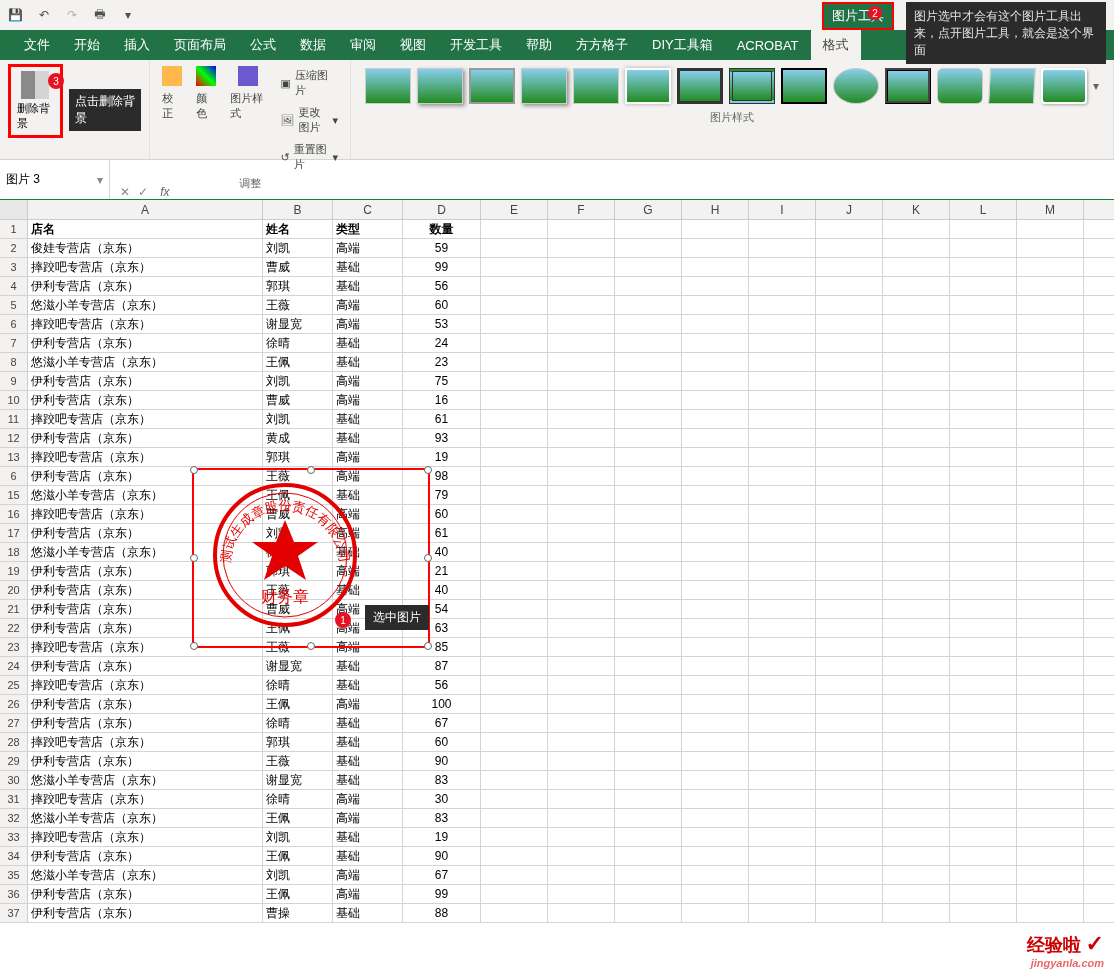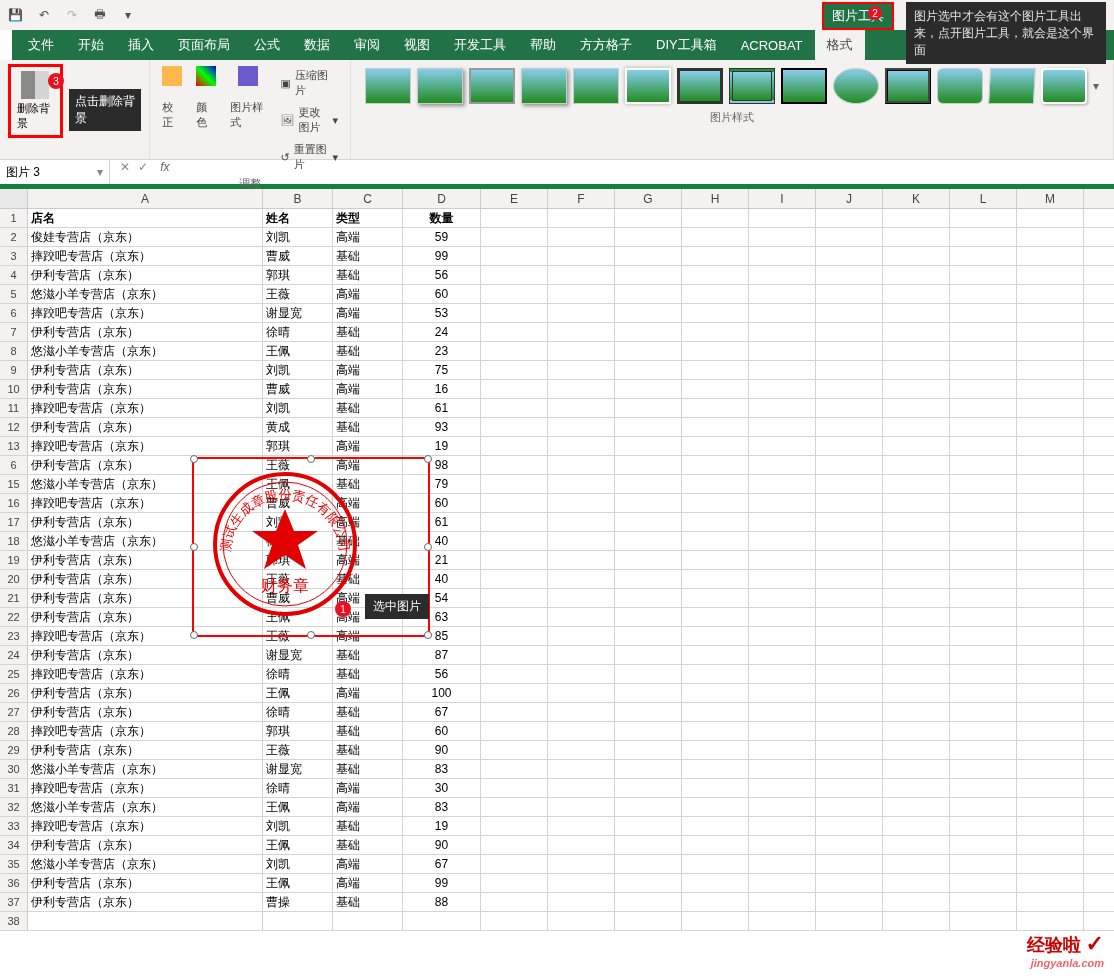--- a/index.html
+++ b/index.html
@@ -2,41 +2,41 @@
 <html><head>
 <meta charset="utf-8">
 <style>
 * { margin: 0; padding: 0; box-sizing: border-box; font-family: "Microsoft YaHei", "Segoe UI", sans-serif; }
 body { background: #fff; width: 1114px; height: 979px; overflow: hidden; font-size: 12px; }
 .qat { background: #f3f2f1; height: 30px; display: flex; align-items: center; padding: 0 8px; gap: 12px; position: relative;}
 .qat-icon { width: 16px; height: 16px; color: #505050; display:flex; align-items:center; justify-content:center;}
 .pic-tools { position:absolute; right: 220px; top: 2px; background:#217346; color:#fff; padding:3px 8px; border:2px solid red; font-size:13px;}
 .pic-tools-badge { position:absolute; right: 232px; top: 6px; width:14px; height:14px; border-radius:50%; background:#e81123; color:#fff; font-size:10px; display:flex; align-items:center; justify-content:center;}
 .tooltip-box { position:absolute; right: 8px; top: 2px; width: 200px; background:#2b2b2b; color:#e5e5e5; padding:6px 8px; font-size:12px; line-height:1.4; z-index:100;}
-.tabs { background: #217346; height: 30px; display: flex; align-items: center; padding: 0 4px; position:relative;margin-left:12px;}
+.tabs { background: #217346; height: 30px; display: flex; align-items: center; padding: 0 12px; position:relative;}
 .tab { color: #fff; padding: 6px 12px; font-size: 13px; cursor:pointer;}
 .tab.format { background: #f3f2f1; color: #444; }
 .ribbon { background: #f3f2f1; height: 100px; border-bottom: 1px solid #d4d4d4; display:flex; position:relative;}
 .ribbon-group { display:flex; flex-direction:column; align-items:center; padding: 4px 8px; border-right:1px solid #e1e1e1; height:100%;}
 .ribbon-group-content { display:flex; flex:1; align-items:flex-start; gap:6px;}
 .ribbon-group-label { font-size:11px; color:#666; padding-top:2px;}
 .remove-bg { border:3px solid red; padding:4px 6px; display:flex; flex-direction:column; align-items:center; gap:2px; position:relative;}
 .remove-bg-icon { width:28px; height:28px; background:linear-gradient(to right, #8a8a8a 50%, #d4d4d4 50%);}
 .badge-3 { position:absolute; top:6px; right:-4px; width:16px; height:16px; border-radius:50%; background:#e81123; color:#fff; font-size:10px; display:flex; align-items:center; justify-content:center;}
 .dark-tip { background:#2b2b2b; color:#ffffff; padding:4px 6px; font-size:12px;}
-.small-btn { display:flex; flex-direction:column; align-items:center; gap:14px; font-size:11px; color:#444; padding:2px 4px;}
+.small-btn { display:flex; flex-direction:column; align-items:center; gap:5px; font-size:11px; color:#444; padding:2px 4px;}
 .small-btn-icon { width:20px; height:20px; background:#888;}
 .text-btn { display:flex; align-items:center; gap:4px; font-size:11px; color:#444; padding:2px 4px;}
 .style-gallery { display:flex; gap:6px; padding:4px 6px; align-items:center;}
 .style-item { width:46px; height:36px; border:1px solid #ccc; background:linear-gradient(#87ceeb, #228b22); position:relative;}
 .style-item.framed { border:3px solid #333;}
 .style-item.doubled { border:4px double #333;}
 .style-item.oval { border-radius:50%;}
 .style-item.shadow { box-shadow:2px 2px 4px rgba(0,0,0,0.4);}
-.namebox-row { height:29px; display:flex; align-items:flex-start; border-bottom:5px solid #15803d; background:#fff;}
+.namebox-row { height:40px; display:flex; align-items:flex-end; border-bottom:1px solid #15803d; background:#fff;}
 .namebox { width:110px; border-right:1px solid #d4d4d4; padding:0 6px; height:100%; display:flex; align-items:center; justify-content:space-between;}
 .fx-icons { display:flex; gap:8px; padding:0 10px; color:#888;}
 .fx-label { font-style:italic; color:#666; padding-left:4px;}
 .grid-wrap { position:relative; width:1114px; }
 .col-headers { display:flex; height:20px; background:#f3f2f1; border-bottom:1px solid #ccc;}
 .corner { width:28px; border-right:1px solid #ccc; background:#e8e8e8;}
 .col-h { border-right:1px solid #ccc; text-align:center; font-size:12px; color:#444; line-height:20px;}
 .grid-body { position:relative;}
 .row { display:flex; height:19px; border-bottom:1px solid #d4d4d4;}
 .row-h { width:28px; background:#f3f2f1; border-right:1px solid #ccc; text-align:center; font-size:11px; color:#444; line-height:19px;}
@@ -772,36 +772,20 @@
         <div class="cell cE"></div>
         <div class="cell cF"></div>
         <div class="cell cG"></div>
         <div class="cell cH"></div>
         <div class="cell cI"></div>
         <div class="cell cJ"></div>
         <div class="cell cK"></div>
         <div class="cell cL"></div>
         <div class="cell cM"></div>
       </div>
-      <div class="row">
-        <div class="row-h">38</div>
-        <div class="cell cA"></div>
-        <div class="cell cB"></div>
-        <div class="cell cC"></div>
-        <div class="cell cD num"></div>
-        <div class="cell cE"></div>
-        <div class="cell cF"></div>
-        <div class="cell cG"></div>
-        <div class="cell cH"></div>
-        <div class="cell cI"></div>
-        <div class="cell cJ"></div>
-        <div class="cell cK"></div>
-        <div class="cell cL"></div>
-        <div class="cell cM"></div>
-      </div>
     </div>
 
   <div class="stamp-sel" style="left:192px; top:268px; width:238px; height:180px;">
     <div class="handle" style="left:-4px;top:-4px;"></div>
     <div class="handle" style="left:calc(50% - 4px);top:-4px;"></div>
     <div class="handle" style="right:-4px;top:-4px;"></div>
     <div class="handle" style="left:-4px;top:calc(50% - 4px);"></div>
     <div class="handle" style="right:-4px;top:calc(50% - 4px);"></div>
     <div class="handle" style="left:-4px;bottom:-4px;"></div>
     <div class="handle" style="left:calc(50% - 4px);bottom:-4px;"></div>

